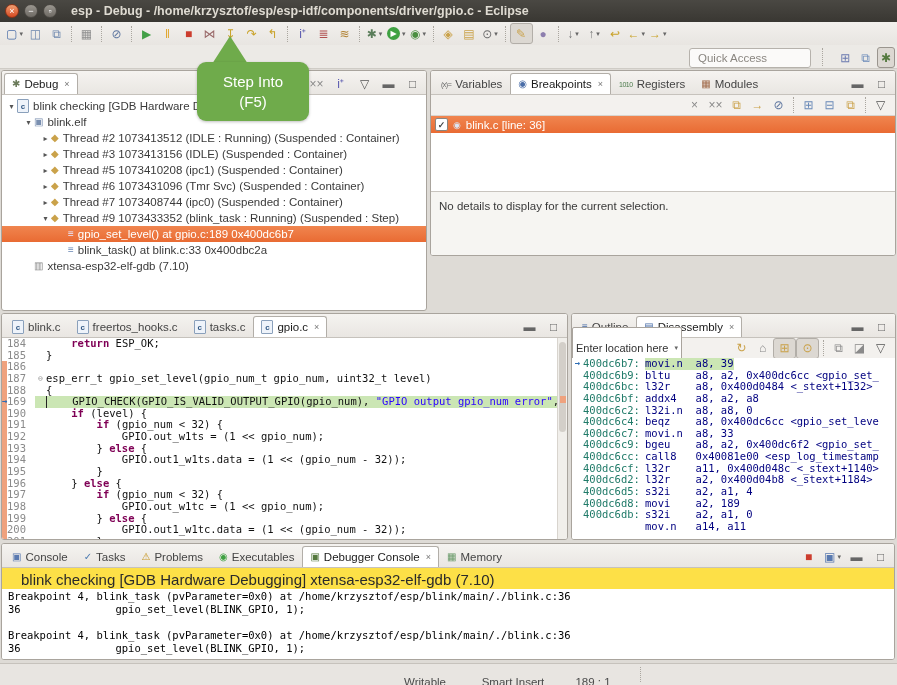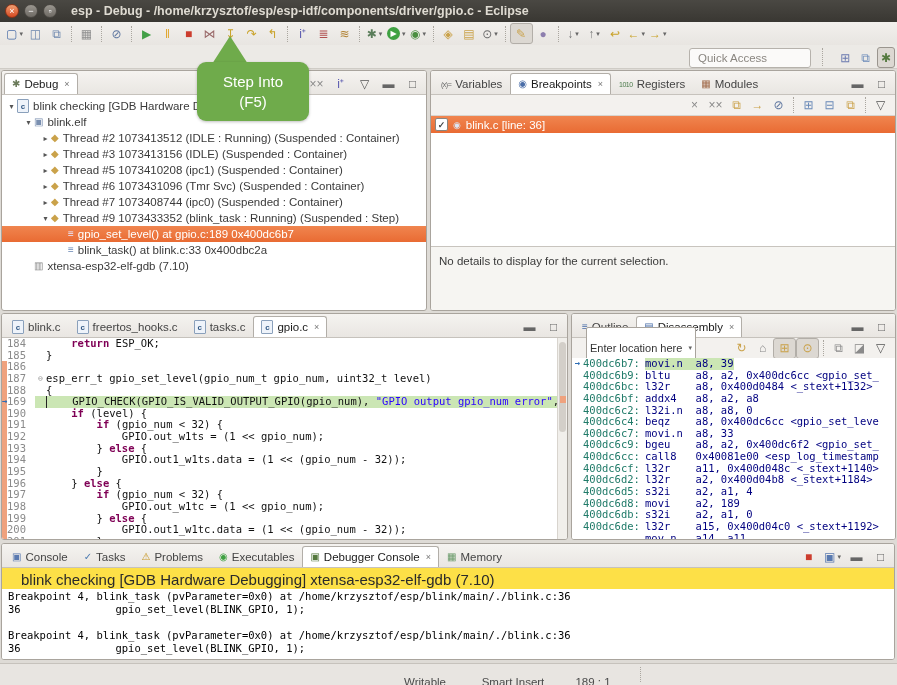--- a/index.html
+++ b/index.html
@@ -89,21 +89,21 @@
   .cline.cur .lfold,.cline.cur .lbody{background:#cbe6b4}
   .cline.cur .lbody{border-left:1.5px solid #222}
   .iptr{position:absolute;left:0;top:0;color:#2d6db5;font-size:9px;font-weight:bold;line-height:11.65px}
   .str{color:#2a00ff}.kw{color:#7f0055;font-weight:bold}.fn{font-weight:normal}
   #ed-scroll{position:absolute;right:0;top:24px;bottom:0;width:10px;background:#f1efeb;
     border-left:1px solid #d8d4ce;box-sizing:border-box}
   #ed-scroll .thumb{position:absolute;left:1px;right:1px;top:4px;height:90px;background:#d3cfc9;border-radius:4px}
   #ed-scroll .mark{position:absolute;right:1px;width:6px;height:7px;top:58px;background:#efa27e}
 
   
-  #dis-combo{display:flex;align-items:center;height:16px;margin-right:auto;margin-left:14px;
+  #dis-combo{display:flex;align-items:center;height:16px;margin-right:auto;
     border:1px solid #a9a49d;border-radius:2px;background:#fff;font-size:11px;color:#333;
     padding:12px 3px;width:102px;overflow:hidden;white-space:nowrap}
   #dis-combo .dd{margin-left:auto}
   #dis-code{position:absolute;left:0;right:0;top:44px;bottom:0;overflow:hidden;background:#fff}
   .dline{height:11.65px;display:flex;font-family:"DejaVu Sans Mono",monospace;
     font-size:10.5px;line-height:11.65px;white-space:pre;position:relative}
   .dmark{width:11px;flex:none;color:#2d6db5;font-size:9px;font-weight:bold;text-align:center}
   .daddr{width:62px;flex:none;color:#1f7a68}
   .dcode{color:#000080}
   .dline.cur .dcode{background:#cbe6b4}
@@ -344,21 +344,21 @@
           <span>blink_task() at blink.c:33 0x400dbc2a</span>
         </div>
         <div class="trow" style="padding-left: 21px;">
           <span class="twist"></span>
           <span class="nicon" style="color: rgb(138, 138, 138);">▥</span>
           <span>xtensa-esp32-elf-gdb (7.10)</span>
         </div>
       </div>
   </div>
 
-  <div class="panel" id="bp-panel" style="left:430px;top:70px;width:466px;height:241px">
+  <div class="panel" id="bp-panel" style="left:430px;top:70px;width:466px;height:186px">
     <div class="tabbar">
       <div class="tabs" id="bp-tabs">
           <div class="tab">
             <span class="ticon tiny" style="color: rgb(102, 102, 102);">(x)=</span>
             <span class="tlabel">Variables</span>
           </div>
           <div class="tab active">
             <span class="ticon" style="color: rgb(74, 109, 168);">◉</span>
             <span class="tlabel">Breakpoints</span>
             <span class="tclose">×</span>
@@ -540,21 +540,20 @@
         <div class="dline"><span class="dmark"></span><span class="daddr">400dc6c2:</span><span class="dcode">l32i.n  a8, a8, 0</span></div>
         <div class="dline"><span class="dmark"></span><span class="daddr">400dc6c4:</span><span class="dcode">beqz    a8, 0x400dc6cc &lt;gpio_set_leve</span></div>
         <div class="dline"><span class="dmark"></span><span class="daddr">400dc6c7:</span><span class="dcode">movi.n  a8, 33</span></div>
         <div class="dline"><span class="dmark"></span><span class="daddr">400dc6c9:</span><span class="dcode">bgeu    a8, a2, 0x400dc6f2 &lt;gpio_set_</span></div>
         <div class="dline"><span class="dmark"></span><span class="daddr">400dc6cc:</span><span class="dcode">call8   0x40081e00 &lt;esp_log_timestamp</span></div>
         <div class="dline"><span class="dmark"></span><span class="daddr">400dc6cf:</span><span class="dcode">l32r    a11, 0x400d048c &lt;_stext+1140&gt;</span></div>
         <div class="dline"><span class="dmark"></span><span class="daddr">400dc6d2:</span><span class="dcode">l32r    a2, 0x400d04b8 &lt;_stext+1184&gt;</span></div>
         <div class="dline"><span class="dmark"></span><span class="daddr">400dc6d5:</span><span class="dcode">s32i    a2, a1, 4</span></div>
         <div class="dline"><span class="dmark"></span><span class="daddr">400dc6d8:</span><span class="dcode">movi    a2, 189</span></div>
         <div class="dline"><span class="dmark"></span><span class="daddr">400dc6db:</span><span class="dcode">s32i    a2, a1, 0</span></div>
-        <div class="dline"><span class="dmark"></span><span class="daddr">400dc6de:</span><span class="dcode">l32r    a15, 0x400d04c0 &lt;_stext+1192&gt;</span></div>
         <div class="dline"><span class="dmark"></span><span class="daddr"></span><span class="dcode">mov.n   a14, a11</span></div>
       </div>
   </div>
 
   <div class="panel" id="console-panel" style="left:1px;top:543px;width:894px;height:117px">
     <div class="tabbar">
       <div class="tabs" id="con-tabs">
           <div class="tab">
             <span class="ticon" style="color: rgb(90, 122, 176);">▣</span>
             <span class="tlabel">Console</span>

